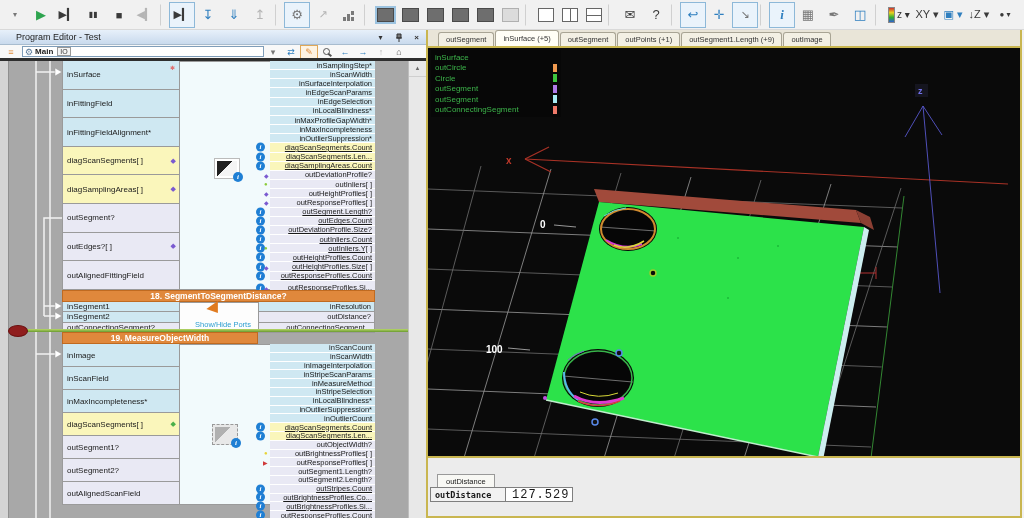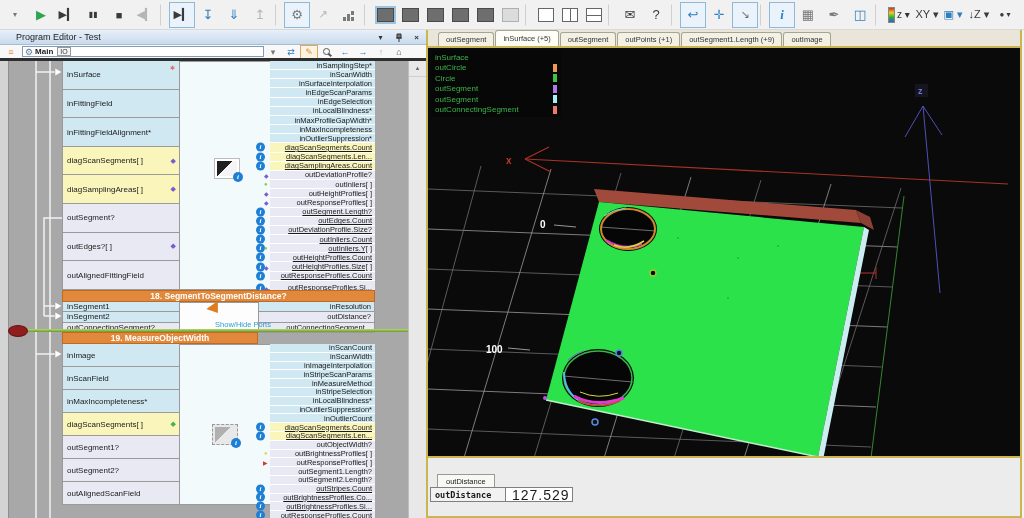--- a/index.html
+++ b/index.html
@@ -105,21 +105,21 @@
   .lg-swatch{width:4px;height:8px;}
   .sw-none{background:transparent;} .sw-orange{background:#f09a50;} .sw-green{background:#3ec43e;}
   .sw-purple{background:#b07ae8;} .sw-cyan{background:#a8ecf4;} .sw-salmon{background:#f07a6a;}
   #result-area{position:absolute;left:0;top:442px;width:592px;height:44px;background:#ececec;}
   #result-tab{position:absolute;left:9px;top:2px;height:12px;border:1px solid #999;border-bottom:1px solid #ececec;
       background:#f8f8f4;font-size:7.5px;padding:0 8px;display:flex;align-items:center;}
   #result-row{position:absolute;left:2px;top:15px;display:flex;}
   #result-name{width:70px;height:13px;border:1px solid #7f7f7f;background:#f2f2f2;
       font-family:"DejaVu Sans Mono",monospace;font-size:8.5px;font-weight:bold;display:flex;align-items:center;padding-left:4px;}
   #result-value{width:60px;height:13px;border:1px solid #7f7f7f;border-left:none;background:#fff;
-      font-family:Liberation Sans, sans-serif;font-size:14px;display:flex;align-items:center;padding-left:6px;letter-spacing:1px;}
+      font-family:Liberation Mono, monospace;font-size:12px;display:flex;align-items:center;padding-left:6px;letter-spacing:1px;}
 </style>
 </head>
 <body>
 
 <div id="top-toolbar">
 
     <span class="tbi c-g sm">
       <span>▾</span>
     </span>
 
@@ -535,21 +535,21 @@
 
         <div class="rrow bglav" style="height:10.3px;border:1px solid #9a9a9a;border-top:none;">
           <span>outDistance?</span>
         </div>
 
         <div class="rrow bglav" style="height:10.3px;border:1px solid #9a9a9a;border-top:none;">
           <span>outConnectingSegment...</span>
         </div>
       </div>
     <div id="shp-icon" style="left:208px;top:243px;"></div>
-    <div id="shp-link" style="left:180px;top:259px;width:86px;margin-left:20px;">Show/Hide Ports</div>
+    <div id="shp-link" style="left:180px;top:259px;width:86px;">Show/Hide Ports</div>
 
     <div id="exec-line" style="left:25px;top:268px;width:403px;"></div>
     <div id="breakpoint-dot" style="left:8px;top:264px;"></div>
 
     <div class="sec-hdr" style="left:62px;top:271px;width:196px;height:12px;">19. MeasureObjectWidth</div>
     <div class="mid" style="left:180px;top:283px;width:90px;height:161px;"></div>
     <div class="col" style="left:62px;top:283px;width:118px;">
 
         <div class="lrow bgblue" style="height:23px;">
           <span>inImage</span>

